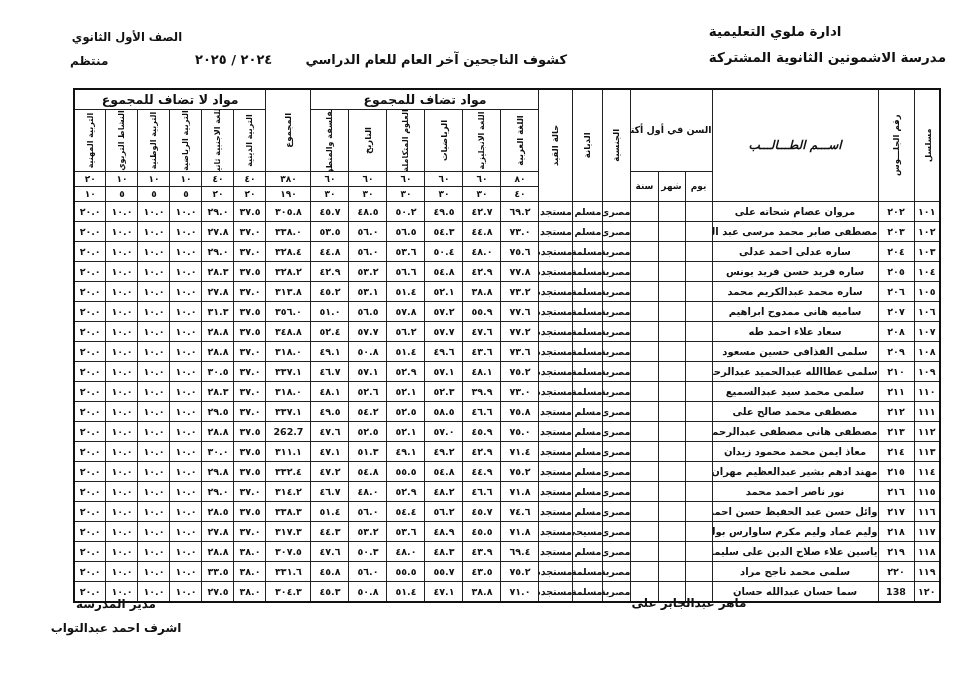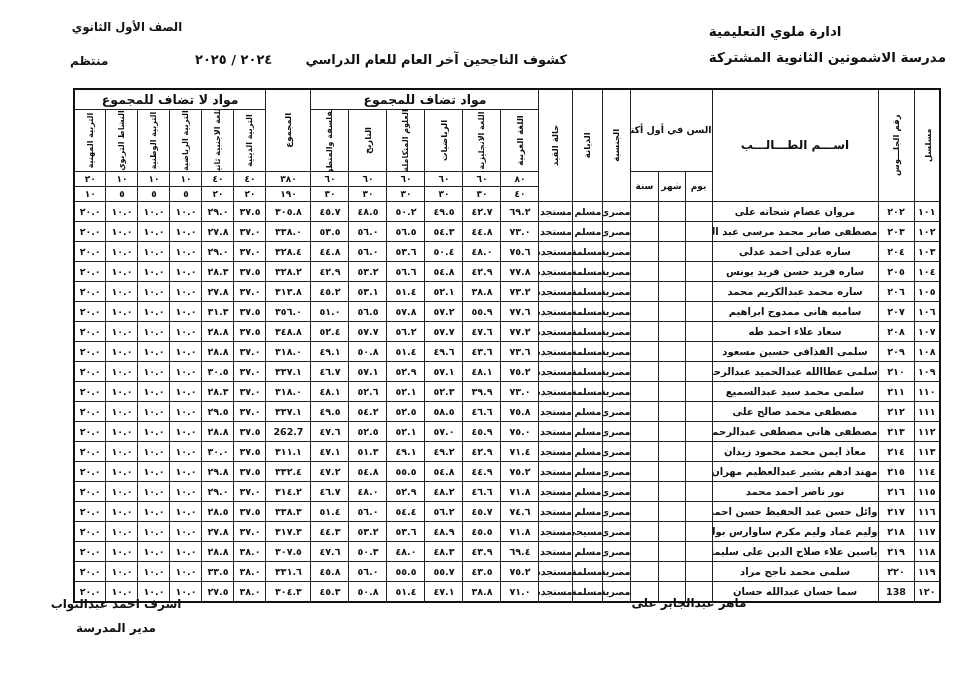--- a/index.html
+++ b/index.html
@@ -3,38 +3,38 @@
 <meta charset="utf-8">
 <style>
   html,body{margin:0;padding:0;}
   body{
     width:960px;height:679px;background:#ffffff;position:relative;
     font-family:"DejaVu Sans", sans-serif;color:#111;direction:rtl;overflow:hidden;
   }
   
   .admin-block{position:absolute;top:18px;right:14px;text-align:left;font-weight:bold;font-size:13.5px;line-height:26px;}
   .title-row{position:absolute;top:52px;left:195px;width:372px;display:flex;direction:rtl;justify-content:space-between;align-items:center;font-weight:bold;font-size:13px;}
-  .grade-label{position:absolute;top:20px;left:68px;width:118px;text-align:center;font-weight:bold;font-size:11.5px;}
+  .grade-label{position:absolute;top:30px;left:68px;width:118px;text-align:center;font-weight:bold;font-size:11.5px;}
   .enroll-label{position:absolute;top:54px;left:70px;width:90px;text-align:left;font-weight:bold;font-size:12px;}
   
   table.sheet{
     position:absolute;top:88px;right:19px;width:866px;
     border-collapse:collapse;table-layout:fixed;
     border:2px solid #111;
   }
   table.sheet th,table.sheet td{
     border:1px solid #222;padding:0;overflow:hidden;white-space:nowrap;
     font-weight:bold;color:#111;text-align:center;vertical-align:middle;
   }
   tr.hr-group{height:20px;}
   tr.hr-labels{height:62px;}
   tr.hr-full,tr.hr-min{height:15px;}
   tr.hr-full th,tr.hr-min th{font-size:9px;}
   .group-head{font-size:12.5px;}
-  .name-head{font-size:12px;letter-spacing:1px;}
+  .name-head{font-size:12px;letter-spacing:1px;font-style:italic;}
   .age-head{font-size:9.5px;white-space:normal;line-height:1.25;}
   .age-sub{font-size:9px;}
   th.vcell{position:relative;}
   .vert{
     position:absolute;inset:0;display:flex;align-items:center;justify-content:center;
     transform:rotate(-90deg);font-size:8.5px;white-space:nowrap;
   }
   .vert-sm{font-size:8px;}
   tbody td{height:19px;font-size:9.5px;}
   td.name-cell{font-size:10px;}
@@ -661,15 +661,15 @@
     <td>١٠.٠</td>
     <td>٢٠.٠</td>
   </tr>
     </tbody>
 </table>
 
 <div class="committee-block">
   <div>ماهر عبدالجابر على</div>
 </div>
 <div class="principal-block">
+  <div>مدير المدرسة</div>
   <div>اشرف احمد عبدالتواب</div>
-  <div>مدير المدرسة</div>
 </div>
 
 </body></html>

